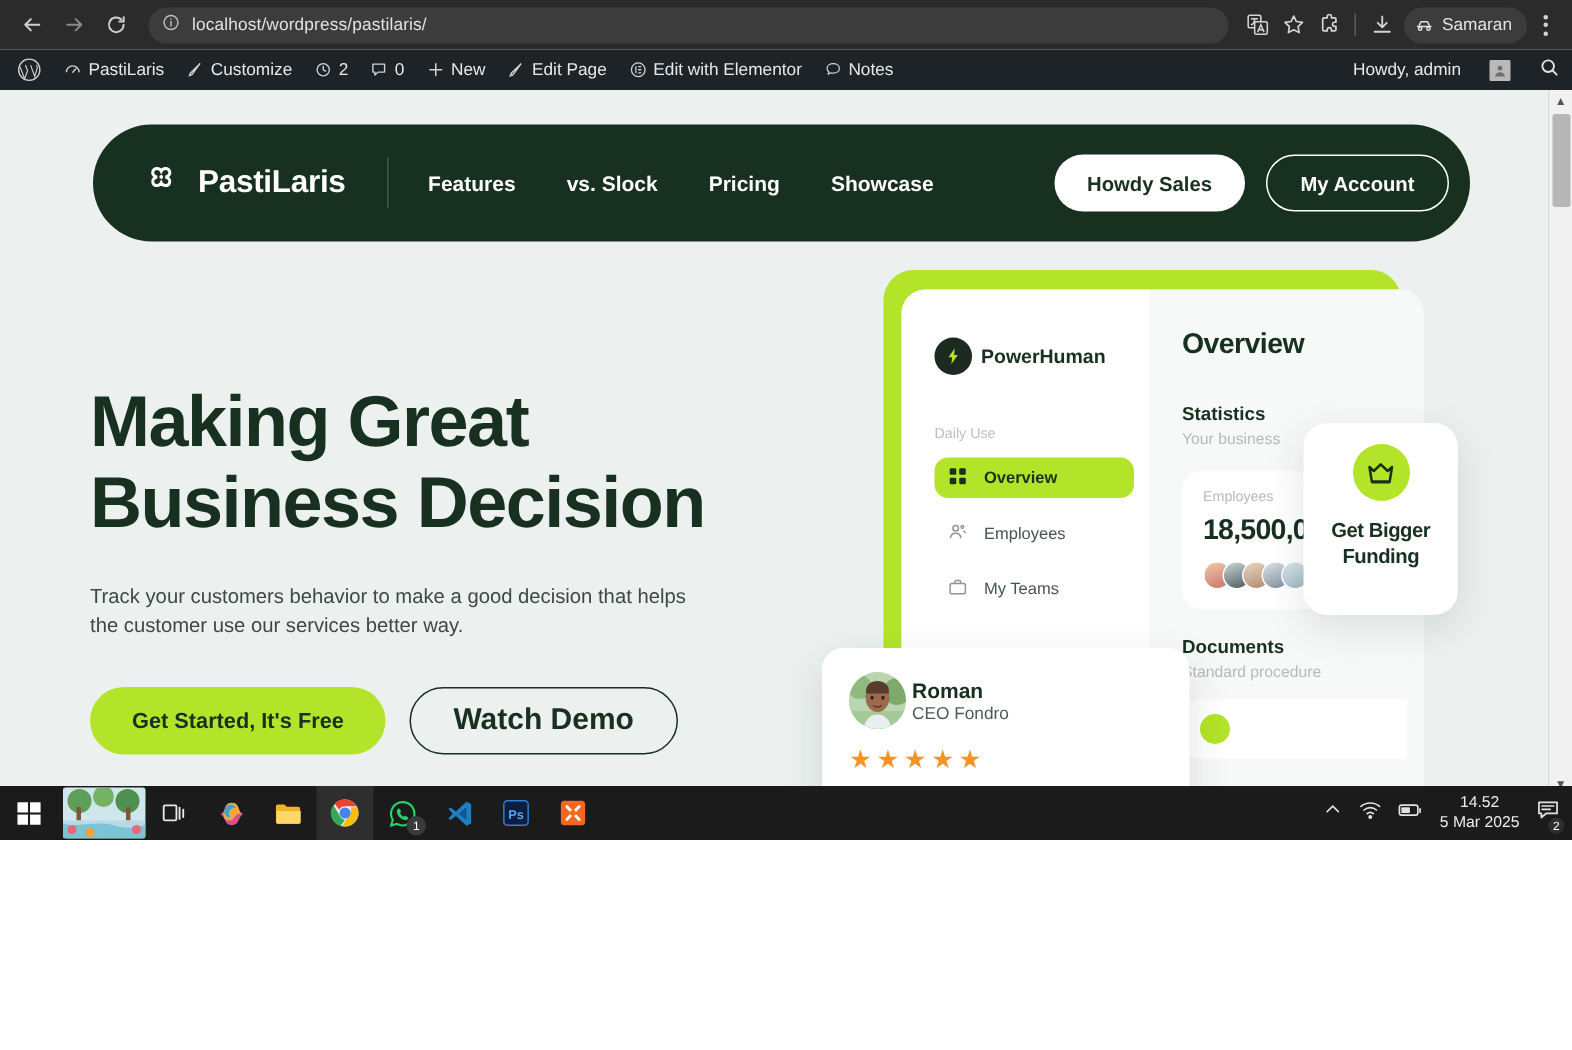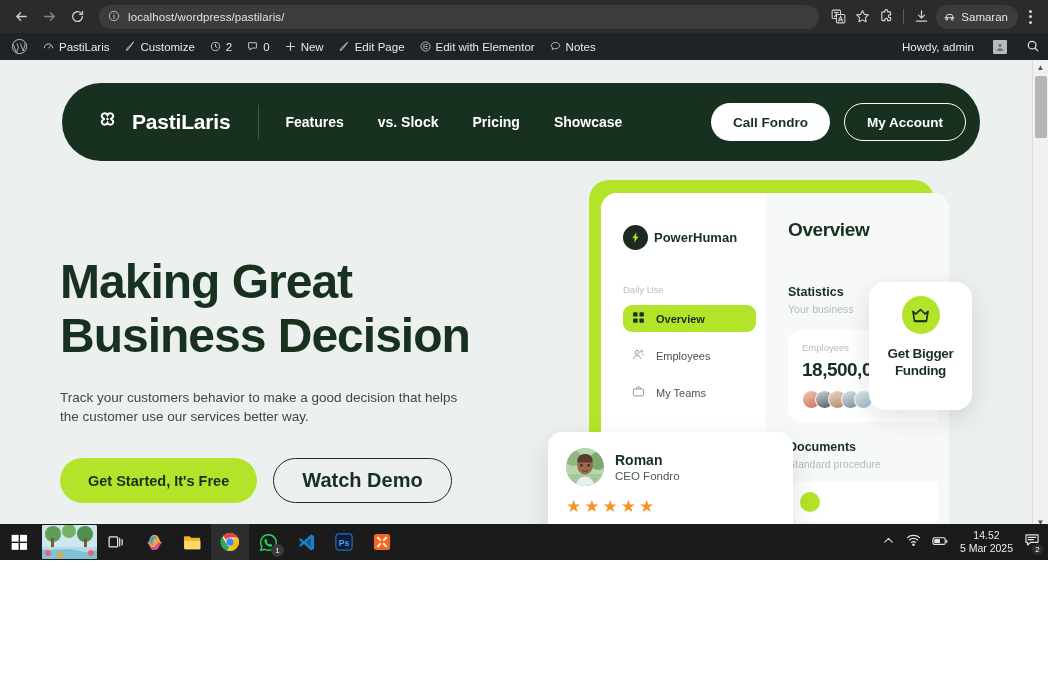--- a/index.html
+++ b/index.html
@@ -124,21 +124,21 @@
   .ph-logo { display:flex; align-items:center; gap:6px; }
   .ph-dot { width:25px; height:25px; border-radius:50%; background:#1d2a22;
     display:flex; align-items:center; justify-content:center;}
   .ph-name { font-size:13px; font-weight:bold; color:#17301f; }
   .side-cap { margin-top:34px; font-size:9.5px; color:#b9c1bd; }
   .side-item { display:flex; align-items:center; gap:11px; height:27px; margin-top:10px;
     padding-left:9px; border-radius:9px; font-size:11px; color:#46544c; width:133px;}
   .side-item.active { background:#b4e429; color:#17301f; font-weight:bold; }
   .mock-main { flex:1 1 auto; background:#f7f9f8; padding:26px 0 0 22px; position:relative;}
   .ov-title { font-size:19px; font-weight:bold; color:#17301f; letter-spacing:-.4px;}
-  .stat-lbl { margin-top:44px; font-size:12.5px; font-weight:bold; color:#17301f;}
+  .stat-lbl { margin-top:28px; font-size:12.5px; font-weight:bold; color:#17301f;}
   .stat-sub { margin-top:4px; font-size:10.5px; color:#b3bcb7;}
   .emp-card {
     margin-top:15px; width:150px; height:92px; background:#fff;
     border-radius:13px 0 0 13px; padding:12px 0 0 14px;
   }
   .emp-lbl { font-size:9.5px; color:#b3bcb7; }
   .emp-num { margin-top:6px; font-size:19px; font-weight:bold; color:#17301f; letter-spacing:-.5px;}
   .emp-avatars { margin-top:9px; display:flex; }
   .ava { width:19px; height:19px; border-radius:50%; border:1.5px solid #fff; margin-left:-6px; }
   .ava:first-child { margin-left:0; }
@@ -158,21 +158,21 @@
     display:flex; align-items:center; justify-content:center; }
   .fund-txt { margin-top:11px; font-size:13.5px; line-height:17px; font-weight:bold;
     color:#17301f; text-align:center; letter-spacing:-.3px;}
 
   
   .testi {
     position:absolute; left:19px; top:252px; width:245px; height:142px;
     background:#fff; border-radius:14px; box-shadow:0 10px 28px rgba(20,40,28,.13);
     padding:16px 16px 0 18px;
   }
-  .testi-head { display:flex; align-items:center; gap:11px; }
+  .testi-head { display:flex; align-items:center; gap:4px; }
   .testi-ava { width:38px; height:38px; border-radius:50%;
     background:linear-gradient(150deg,#cfe0c5 0%,#b7d5a7 45%,#93b887 100%);
     position:relative; overflow:hidden; flex:0 0 auto;}
   .testi-name { font-size:14px; font-weight:bold; color:#17301f; }
   .testi-role { font-size:11.5px; color:#4e5a53; margin-top:2px;}
   .stars { margin-top:12px; display:flex; gap:3px; color:#f59326; font-size:17px; line-height:1;}
   .testi-quote { margin-top:11px; font-size:12.5px; line-height:20px; color:#17301f; }
 
   
   .taskbar {
@@ -377,21 +377,21 @@
         <span class="brand-name">PastiLaris</span>
       </div>
       <div class="nav-div"></div>
       <div class="nav-links">
         <a class="nav-link">Features</a>
         <a class="nav-link">vs. Slock</a>
         <a class="nav-link">Pricing</a>
         <a class="nav-link">Showcase</a>
       </div>
       <div class="nav-cta">
-        <div class="btn-white">Call Fondro</div>
+        <div class="btn-white">Howdy Sales</div>
         <div class="btn-outline">My Account</div>
       </div>
     </div>
 
     <div class="hero-left">
       <h1 class="hero-title">
         <span>Making Great</span><br>
         <span>Business Decision</span>
       </h1>
       <p class="hero-sub">Track your customers behavior to make a good decision that helps the customer use our services better way.</p>

